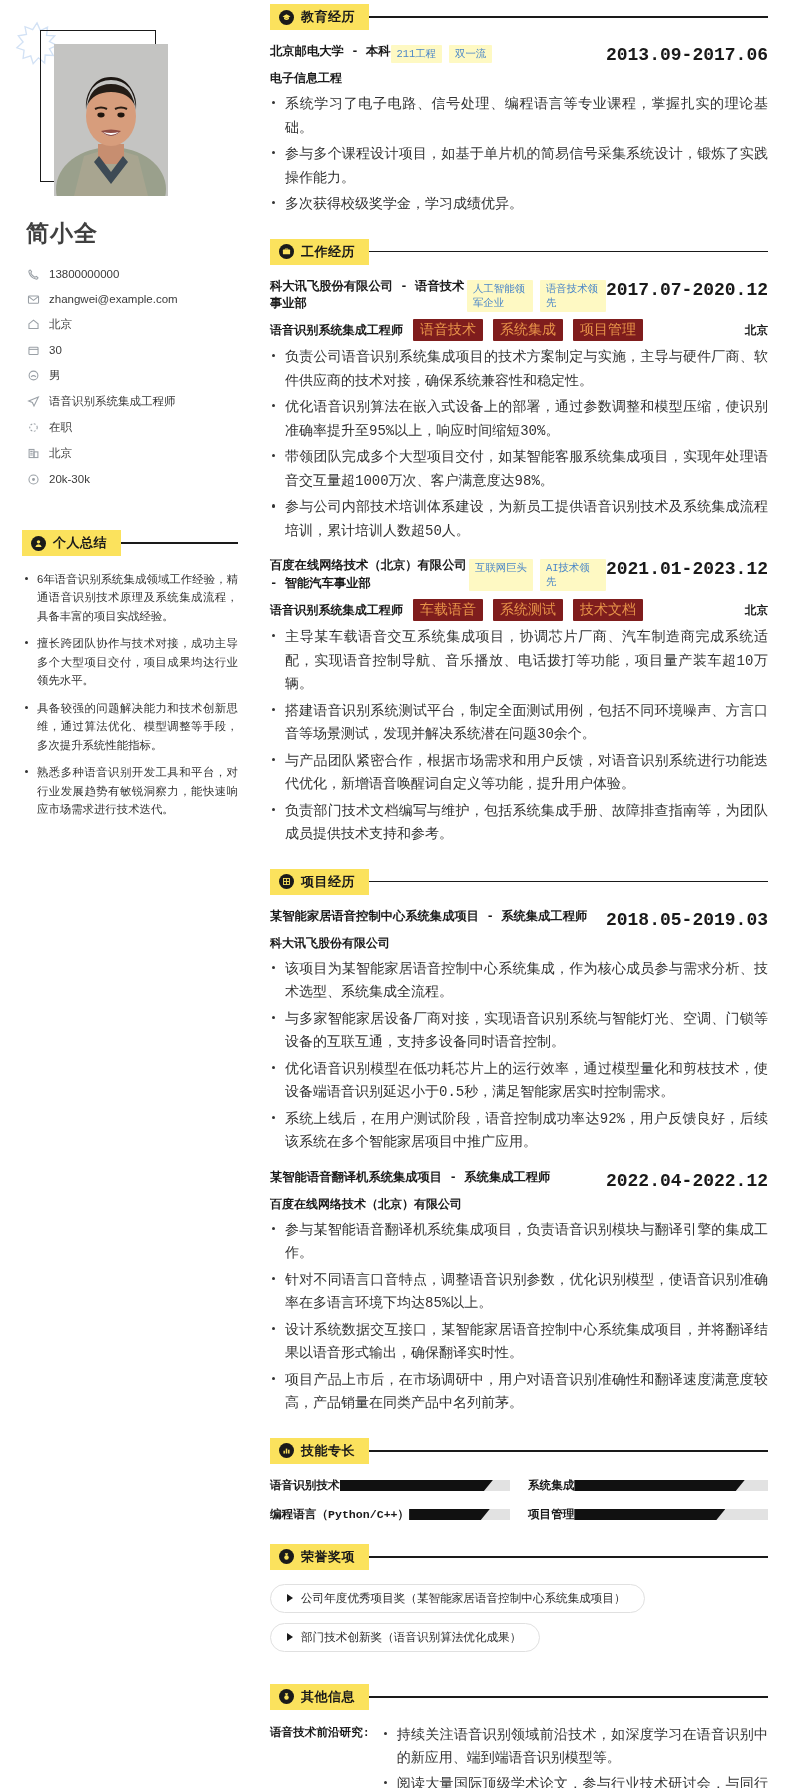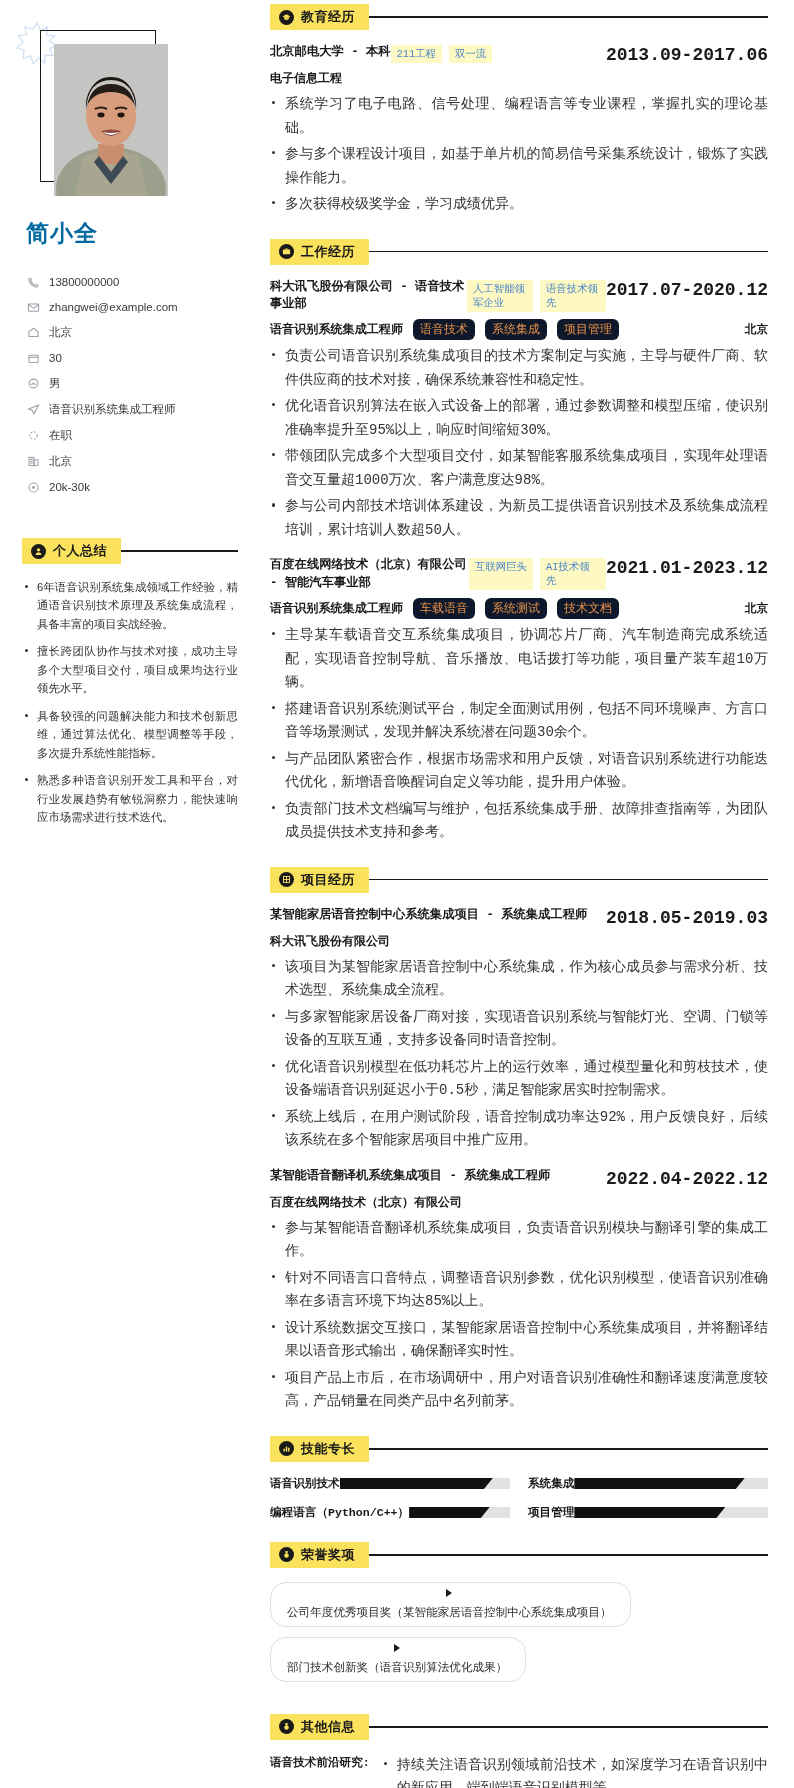--- a/index.html
+++ b/index.html
@@ -55,25 +55,25 @@
     top: 6px;
     width: 114px;
     height: 152px;
     z-index: 2;
     overflow: hidden;
     background: #c9c9c9;
   }
   .photo svg { display: block; width: 100%; height: 100%; }
 
   .person-name {
-    margin: 22px 0 26px 4px;
+    margin: 22px 0 18px 4px;
     font-size: 23px;
     font-weight: bold;
     letter-spacing: 1px;
-    color: #0369a1;
+    color: #404040;
   }
   .contact-list { margin-left: 4px; }
   .contact-row {
     display: flex;
     align-items: center;
     gap: 9px;
     margin-bottom: 11px;
     font-size: 11.5px;
     color: #3a3a3a;
   }
@@ -200,25 +200,25 @@
     gap: 10px;
     margin-bottom: 5px;
   }
   .entry-role {
     font-size: 12.1px;
     font-weight: bold;
     color: #1a1a1a;
     white-space: nowrap;
   }
   .tag-orange {
-    background: #0f172a;
+    background: #7f1d1d;
     color: #e8944a;
-    font-size: 12px;
+    font-size: 14px;
     padding: 2px 7px;
-    border-radius: 6px;
+    border-radius: 1px;
     white-space: nowrap;
   }
   .entry-loc {
     margin-left: auto;
     font-size: 11.6px;
     font-weight: bold;
     color: #1a1a1a;
     white-space: nowrap;
   }
   .entry-major {
@@ -288,21 +288,20 @@
   .honor-list { margin-top: 2px; margin-bottom: 10px; }
   .honor-item {
     display: inline-flex;
     align-items: center;
     gap: 8px;
     border: 1px solid #e0e0e0;
     border-radius: 16px;
     padding: 6px 18px 6px 16px;
     margin-bottom: 10px;
     background: #fff;
-    flex-direction: column;
   }
   .honor-arrow {
     width: 0; height: 0;
     border-left: 6px solid #1a1a1a;
     border-top: 4px solid transparent;
     border-bottom: 4px solid transparent;
     flex: 0 0 auto;
   }
   .honor-text {
     font-size: 11.6px;

